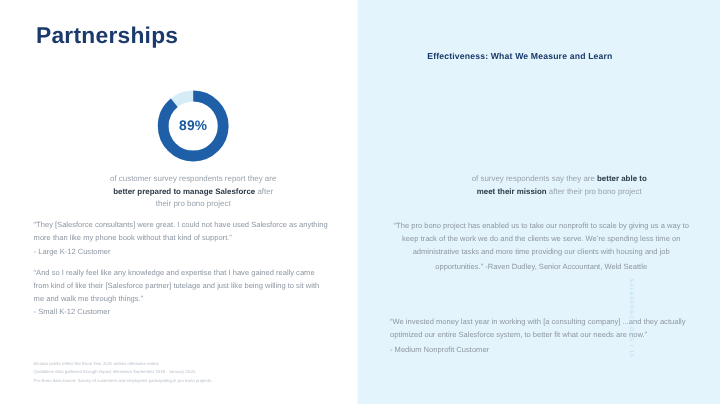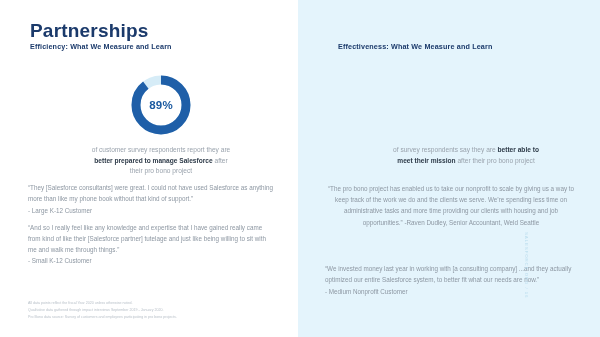--- a/index.html
+++ b/index.html
@@ -136,21 +136,21 @@
     top: 183px;
     width: 248px;
     font-size: 6.3px;
     line-height: 1.78;
     color: #8d97a2;
     text-align: center;
   }
 
   .section-head-right {
     position: absolute;
-    left: 307px;
+    left: 325px;
     top: 250px;
     font-size: 7.2px;
     font-weight: 700;
     letter-spacing: 0.15px;
     color: #1b3a6b;
     padding-left: 31px;
   }
   .quote-right-2 {
     position: absolute;
     left: 325px;
@@ -189,21 +189,20 @@
 <body>
 
 <div class="slide">
 
   <div class="right-panel"></div>
 
   <div class="left-col">
 
     <div class="page-title">Partnerships</div>
 
-    <div class="section-head-left">Efficiency: What We Measure and Learn</div>
 
     <div class="donut-wrap left">
       <div class="donut">
         <svg width="66" height="66" viewBox="0 0 66 66" aria-hidden="true">
           <circle cx="33" cy="33" r="25" fill="none" stroke="#d6ecf7" stroke-width="9"></circle>
           <circle id="arc-89" cx="33" cy="33" r="25" fill="none" stroke="#1f5fa8" stroke-width="9" stroke-dasharray="139.80 157.08"></circle>
         </svg>
         <div class="donut-value">89%</div>
       </div>
     </div>

